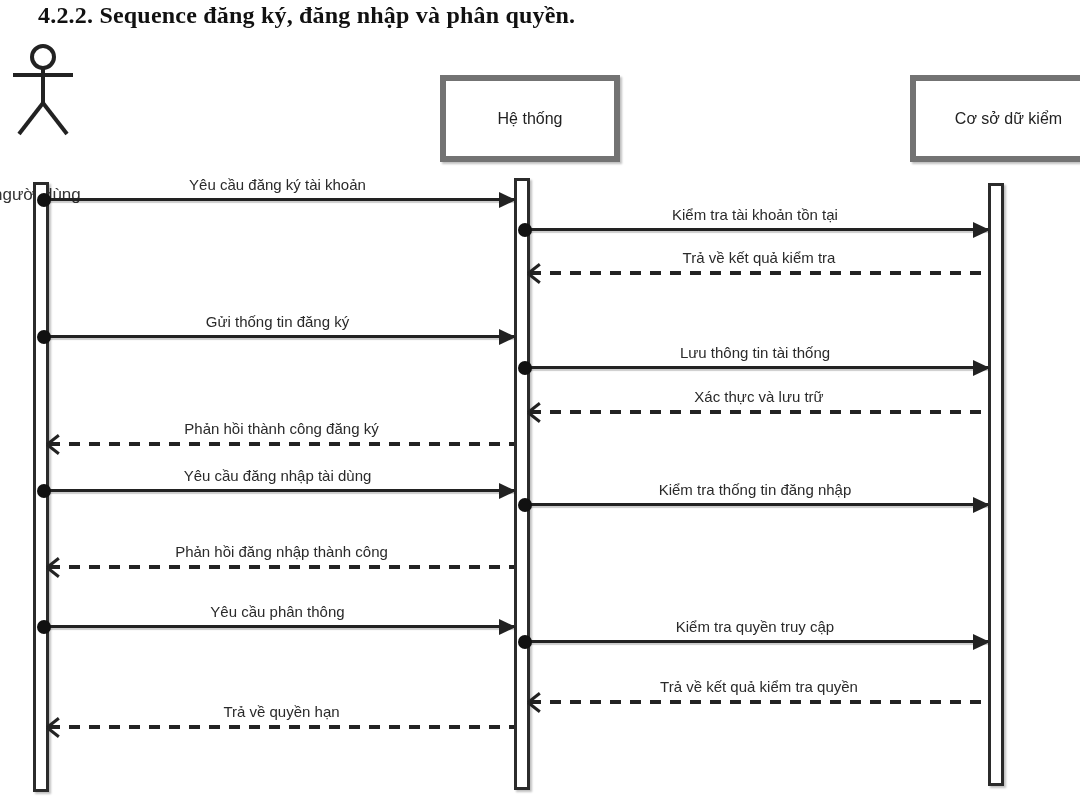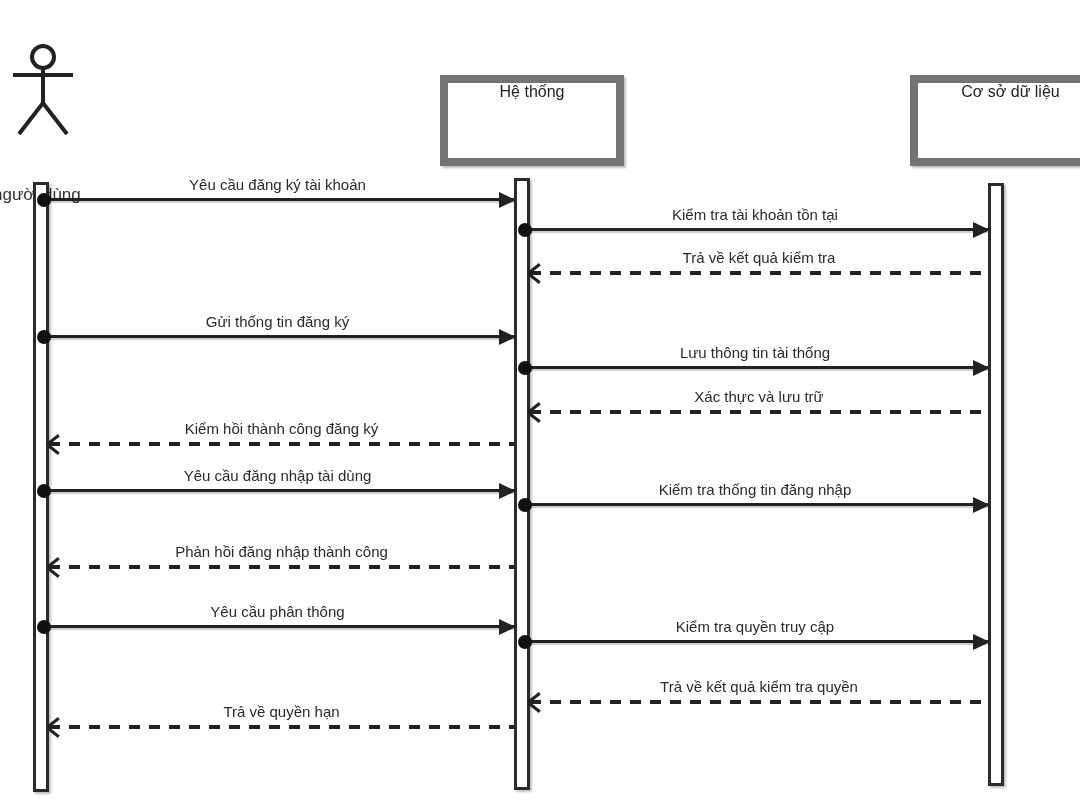--- a/index.html
+++ b/index.html
@@ -1,22 +1,22 @@
 <!DOCTYPE html>
 <html><head>
 <meta charset="utf-8">
 <style>
   html,body{margin:0;padding:0;background:#fff;}
   #stage{position:relative;width:1080px;height:801px;background:#ffffff;overflow:hidden;
          font-family:"Liberation Sans",sans-serif;color:#1b1b1b;}
   .title{position:absolute;left:38px;top:2px;font-family:"Liberation Serif",serif;
          font-weight:bold;font-size:24px;color:#111;letter-spacing:0.2px;}
   
-  .head-box{position:absolute;top:75px;height:75px;border:8px solid #737373;background:#fff;
-            display:flex;justify-content:center;font-size:16px;color:#222;
+  .head-box{position:absolute;top:75px;height:75px;border:6px solid #737373;background:#fff;
+            display:flex;align-items:center;justify-content:center;font-size:16px;color:#222;
             box-shadow:2px 2px 2px rgba(0,0,0,0.25);}
   #box-system{left:440px;width:168px;}
   #box-db{left:910px;width:185px;}
   
   .act-bar{position:absolute;width:10px;background:#fff;border:3px solid #2b2b2b;
            box-shadow:2px 2px 2px rgba(0,0,0,0.25);}
   #bar-user{left:33px;top:182px;height:604px;}
   #bar-system{left:514px;top:178px;height:606px;}
   #bar-db{left:988px;top:183px;height:597px;}
   
@@ -37,37 +37,38 @@
               background:#222;transform-origin:0 50%;}
   .head-open::before{transform:rotate(-38deg);}
   .head-open::after{transform:rotate(38deg);}
   .dot{position:absolute;left:-4px;top:-5px;width:14px;height:14px;background:#111;border-radius:50%;}
 </style>
 </head>
 <body>
 
 <div id="stage">
 
+  <div class="title">4.2.2. Sequence đăng ký, đăng nhập và phân quyền.</div>
 
   <div id="actor">
     <svg width="90" height="102" viewBox="0 0 90 102">
       <circle cx="43" cy="17" r="11" fill="none" stroke="#222" stroke-width="4"></circle>
       <line x1="43" y1="28" x2="43" y2="63" stroke="#222" stroke-width="4"></line>
       <line x1="13" y1="35" x2="73" y2="35" stroke="#222" stroke-width="4"></line>
       <line x1="43" y1="63" x2="19" y2="94" stroke="#222" stroke-width="4"></line>
       <line x1="43" y1="63" x2="67" y2="94" stroke="#222" stroke-width="4"></line>
     </svg>
     <div class="actor-label">người dùng</div>
   </div>
 
   <div id="box-system" class="head-box">
     <span>Hệ thống</span>
   </div>
   <div id="box-db" class="head-box">
-    <span>Cơ sở dữ liệu</span>
+    <span>Cơ sở dữ kiểm</span>
   </div>
 
   <div id="bar-user" class="act-bar"></div>
   <div id="bar-system" class="act-bar"></div>
   <div id="bar-db" class="act-bar"></div>
 
   <div class="msg" style="top:198px;left:41px;width:473px;">
     <div class="label">Yêu cầu đăng ký tài khoản</div>
     <div class="line-solid"></div>
     <div class="dot"></div>
@@ -101,21 +102,21 @@
     <div class="head-solid"></div>
   </div>
 
   <div class="msg" style="top:410px;left:530px;width:458px;">
     <div class="label">Xác thực và lưu trữ</div>
     <div class="line-dashed"></div>
     <div class="head-open"></div>
   </div>
 
   <div class="msg" style="top:442px;left:49px;width:465px;">
-    <div class="label">Kiểm hồi thành công đăng ký</div>
+    <div class="label">Phản hồi thành công đăng ký</div>
     <div class="line-dashed"></div>
     <div class="head-open"></div>
   </div>
 
   <div class="msg" style="top:489px;left:41px;width:473px;">
     <div class="label">Yêu cầu đăng nhập tài dùng</div>
     <div class="line-solid"></div>
     <div class="dot"></div>
     <div class="head-solid"></div>
   </div>

